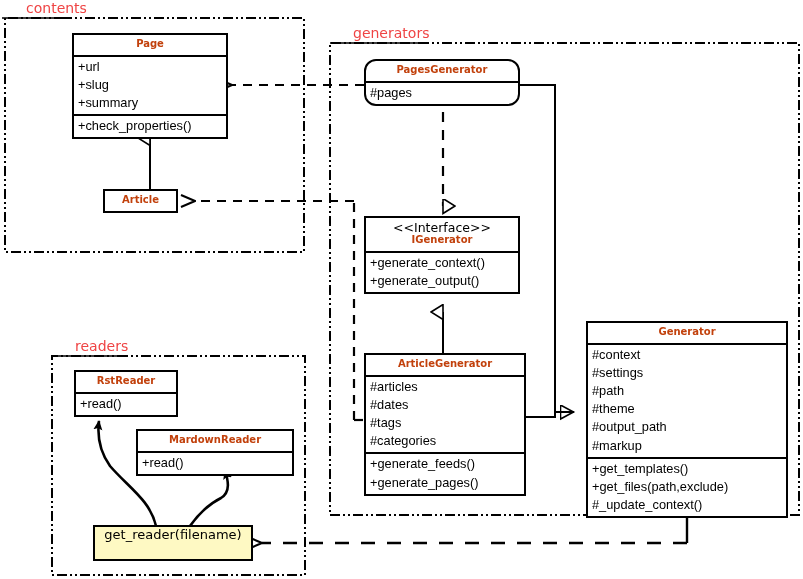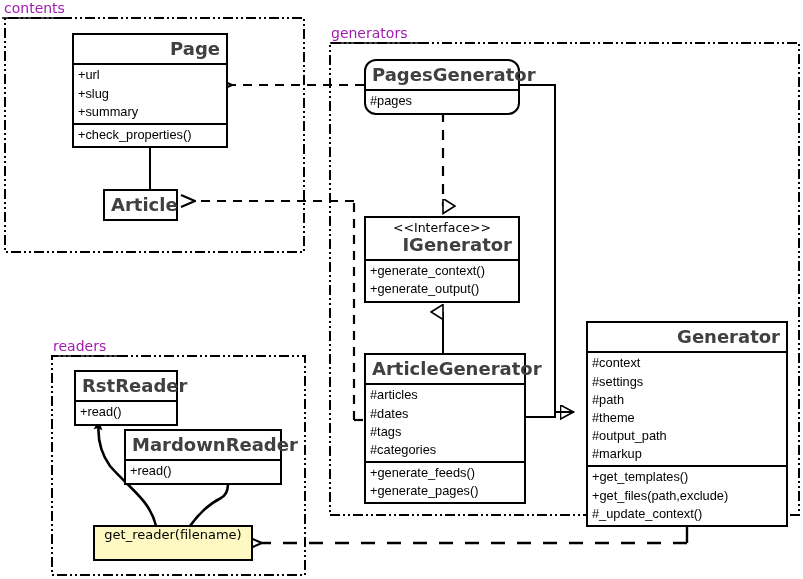--- a/index.html
+++ b/index.html
@@ -24,41 +24,42 @@
     top: 0;
     width: 803px;
     height: 579px;
   }
 
   
   .pkg-label {
     position: absolute;
     font-family: "DejaVu Sans", sans-serif;
     font-size: 14px;
-    color: #a21caf;
+    color: #ef4444;
     white-space: nowrap;
     line-height: 1;
+    margin-left: 22px;
   }
 
   
   .uml-class {
     position: absolute;
     box-sizing: border-box;
     background: #ffffff;
     border: 2px solid #000000;
     display: flex;
     flex-direction: column;
   }
   .uml-name {
     font-family: "DejaVu Sans", sans-serif;
     font-weight: bold;
-    font-size: 18px;
-    text-align: right;
+    font-size: 10px;
+    text-align: center;
     padding: 4px 6px 5px 6px;
-    color: #404040;
+    color: #c2410c;
     line-height: 1.08;
     white-space: nowrap;
   }
   .uml-stereotype {
     font-family: "DejaVu Sans", sans-serif;
     font-weight: normal;
     font-size: 12.5px;
     text-align: center;
     padding: 3px 6px 0 6px;
     color: #000;
@@ -219,21 +220,21 @@
     </div>
   </div>
 
   <div class="uml-class" style="left:74px; top:370px; width:104px;">
     <div class="uml-name">RstReader</div>
     <div class="uml-compartment">
       <div class="uml-member">+read()</div>
     </div>
   </div>
 
-  <div class="uml-class" style="left:124px; top:429px; width:158px;">
+  <div class="uml-class" style="left:136px; top:429px; width:158px;">
     <div class="uml-name">MardownReader</div>
     <div class="uml-compartment">
       <div class="uml-member">+read()</div>
     </div>
   </div>
 
   <div class="plain-box" style="left:93px; top:525px; width:160px; height:36px;">
     <span class="plain-box-label">get_reader(filename)</span>
   </div>
 

